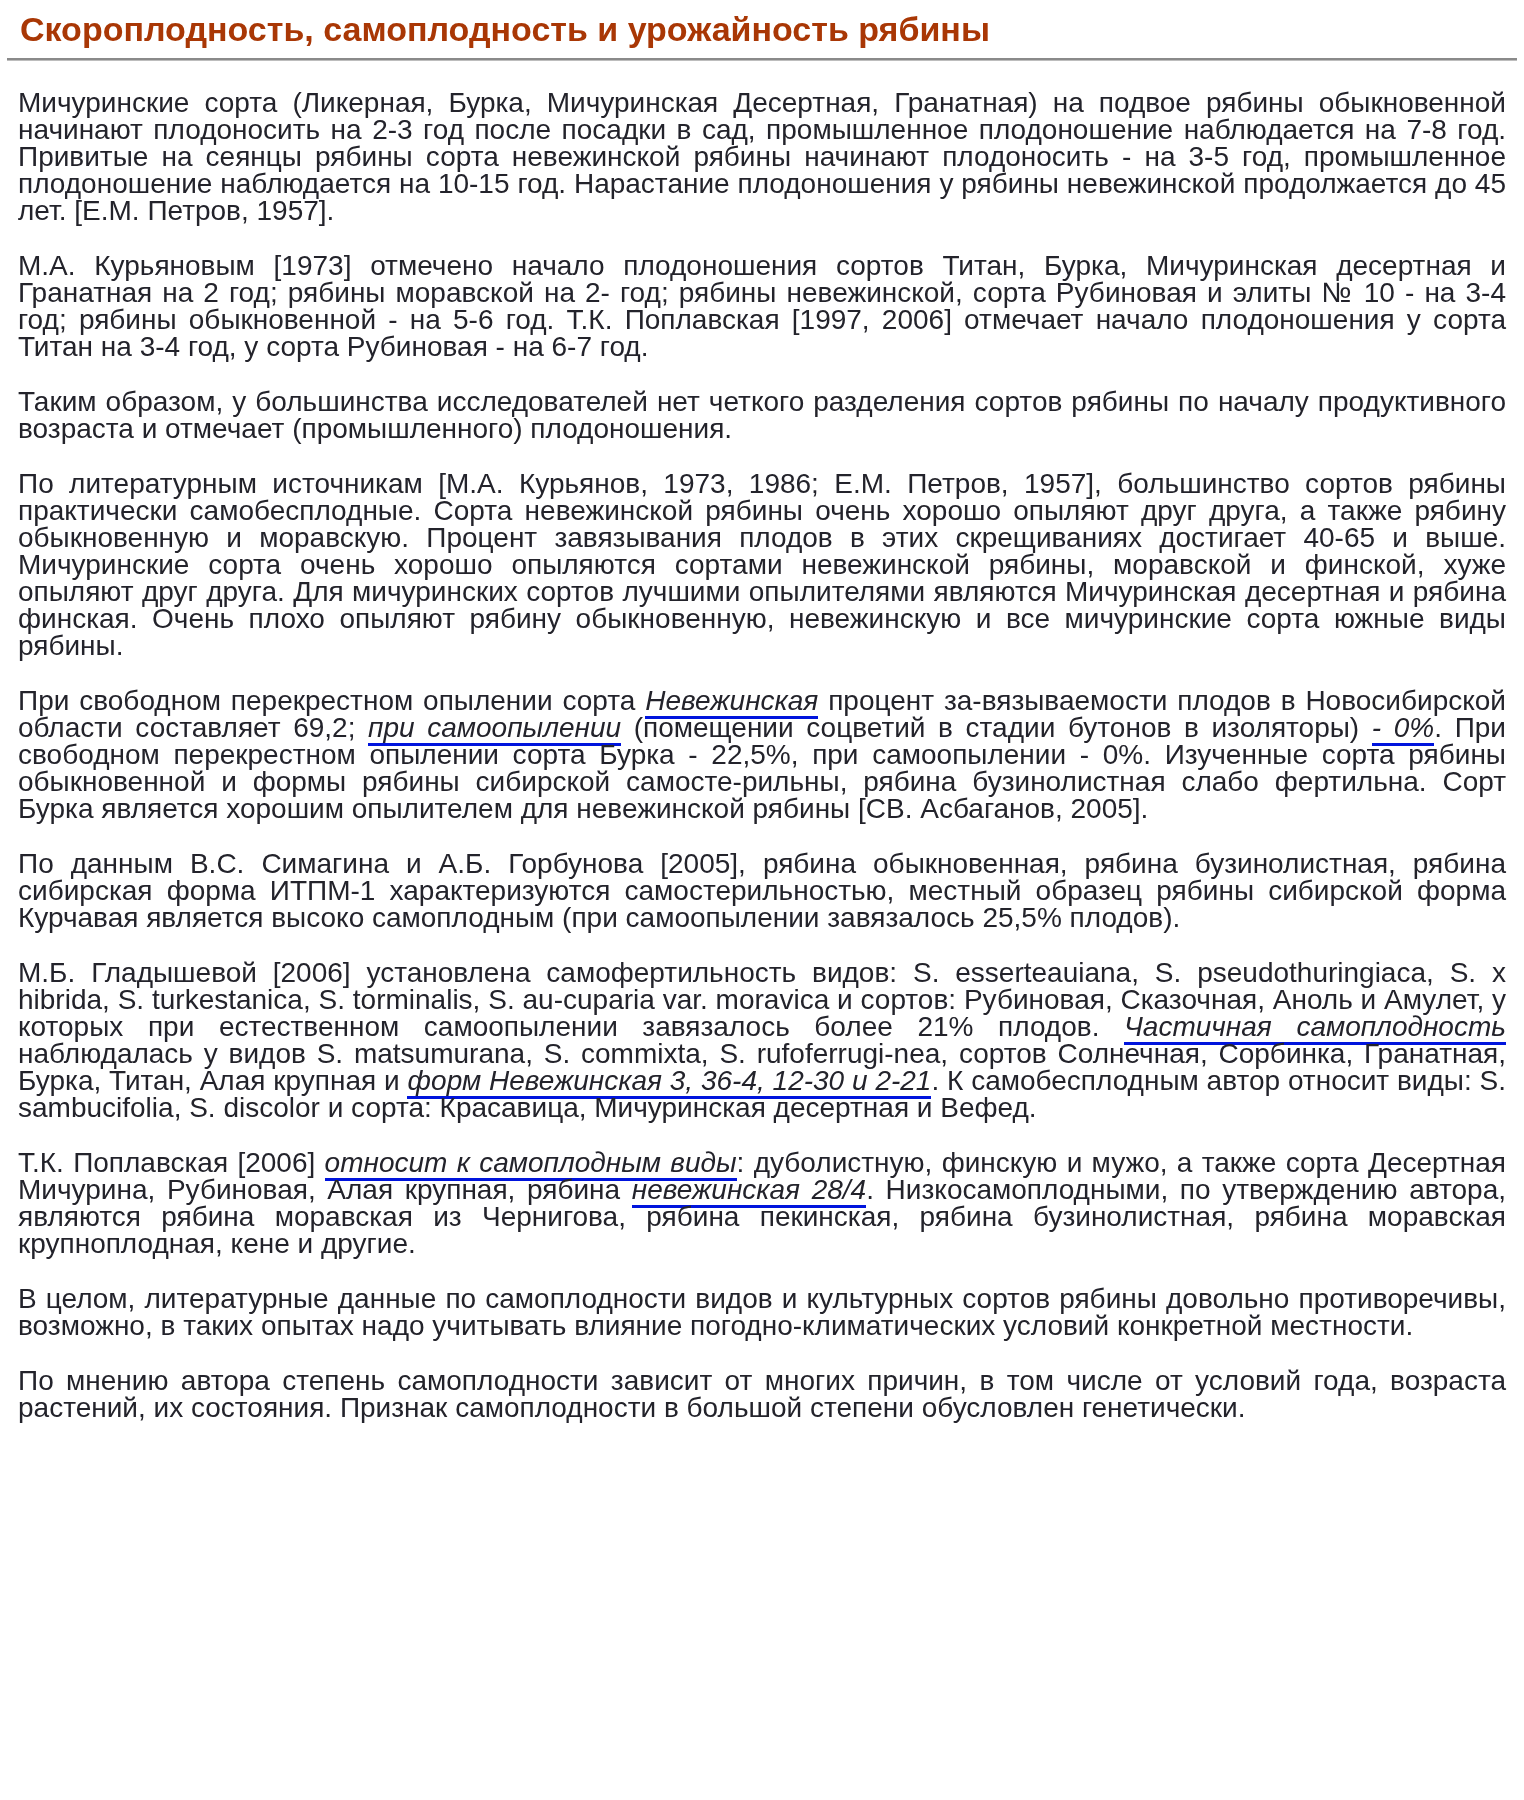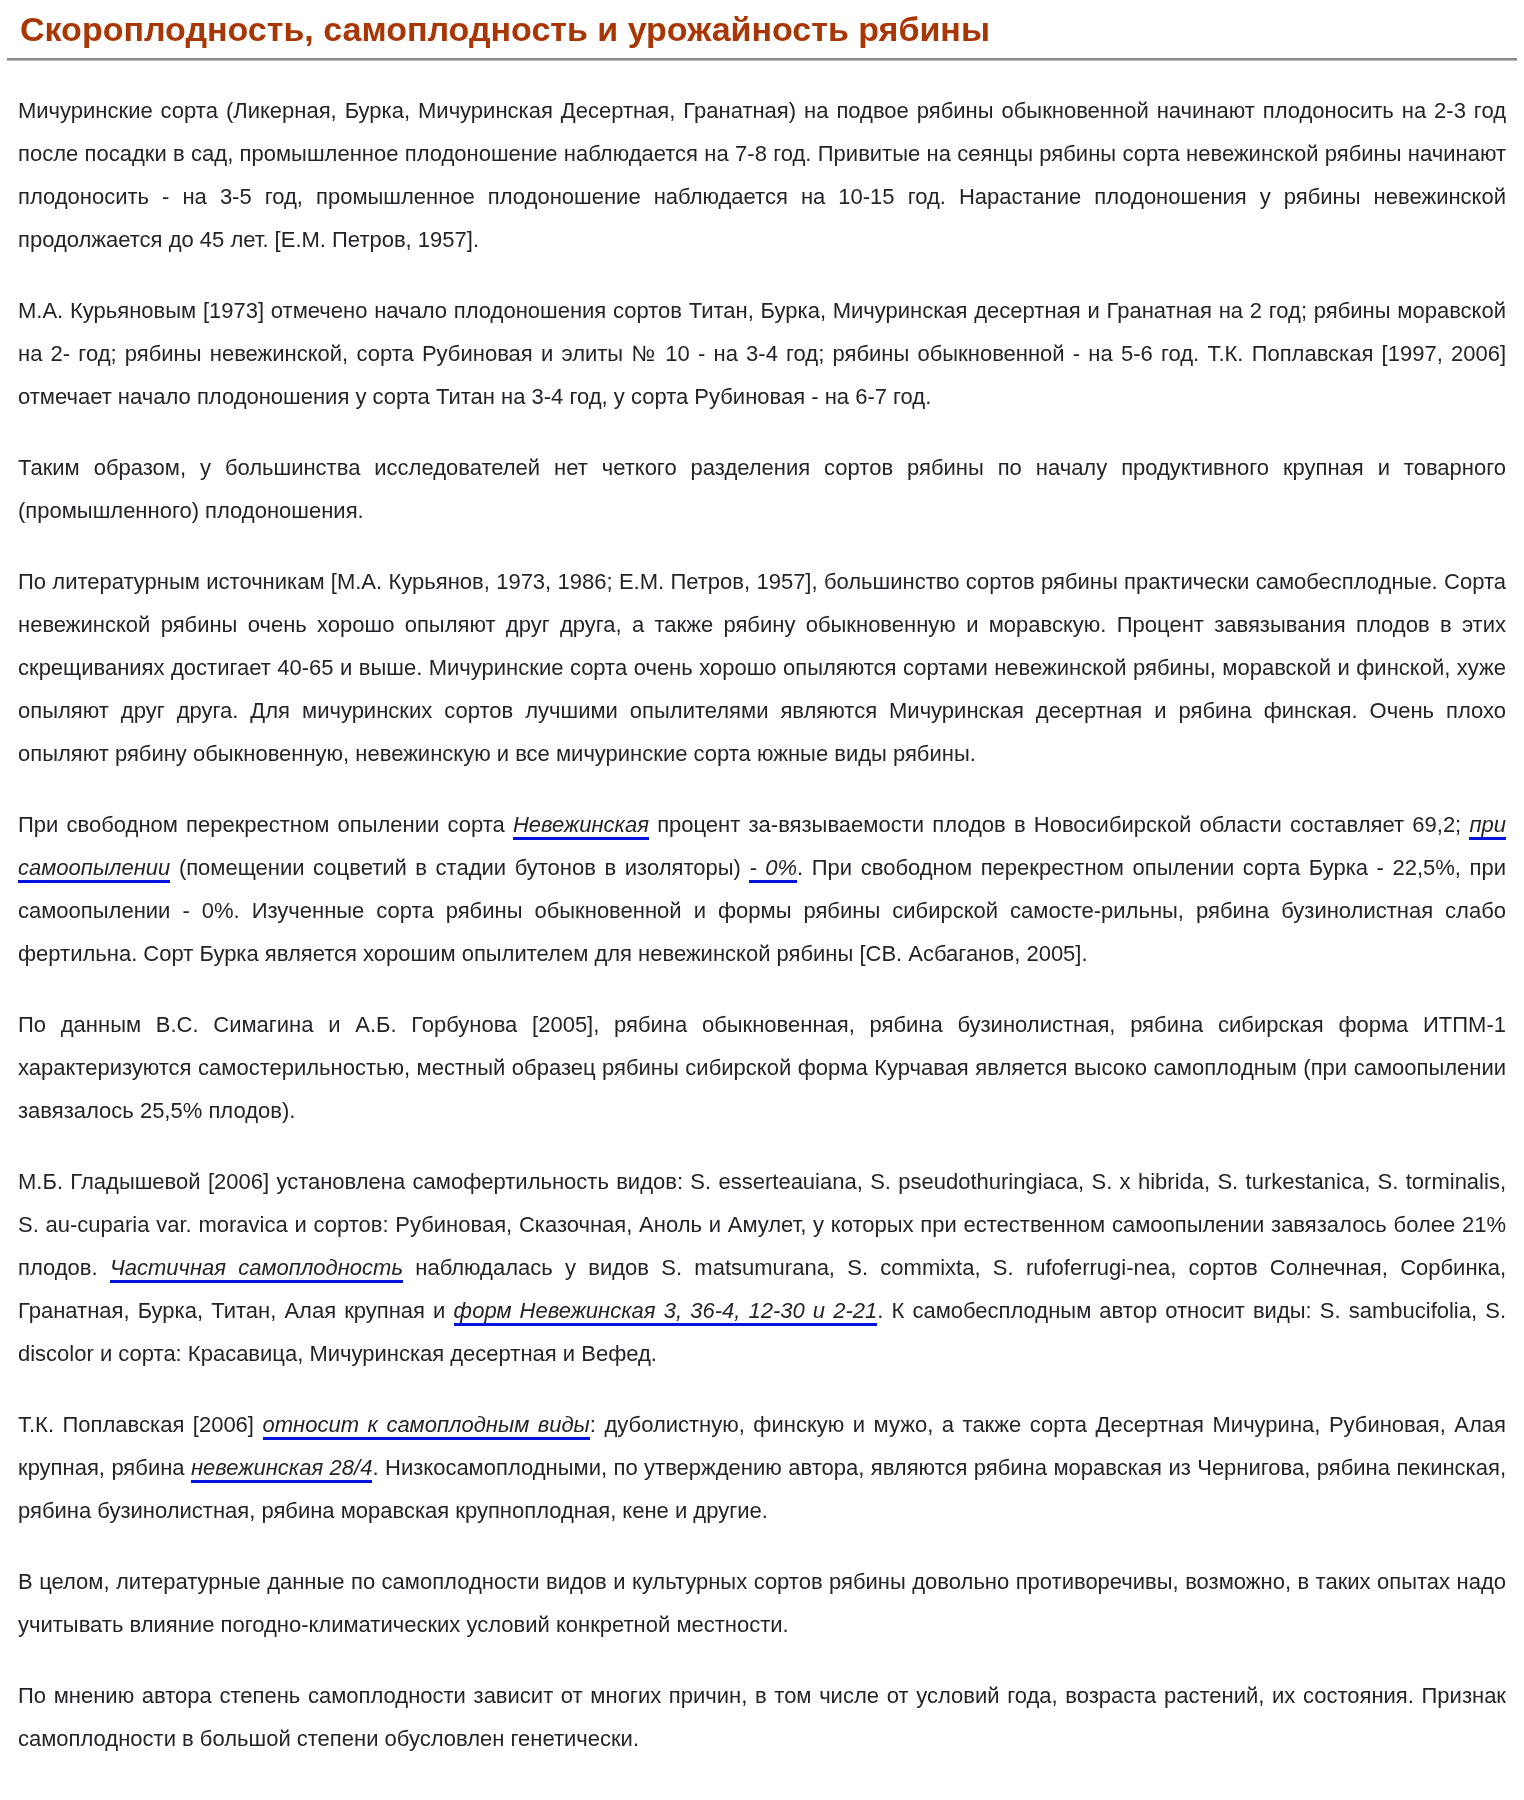--- a/index.html
+++ b/index.html
@@ -36,42 +36,42 @@
     background: var(--rule-light);
     border-top: 2px solid var(--rule-dark);
     border-bottom: 1px solid #bdbdbd;
     margin: 0 -11px 0 -11px;
   }
   .article-body {
     margin-top: 2px;
   }
   .para {
     font-family: "Liberation Sans", sans-serif;
-    font-size: 22px;
-    line-height: 43px;
+    font-size: 28px;
+    line-height: 27px;
     color: var(--text-color);
     text-align: justify;
     margin: 28px 0 28px 0;
   }
   .u-term {
     border-bottom: 3px solid var(--underline-color);
     cursor: pointer;
     font-style: italic;
   }
 </style>
 </head>
 <body>
 
 <div class="page">
   <h1 class="page-title">Скороплодность, самоплодность и урожайность рябины</h1>
   <div class="title-rule"></div>
   <div class="article-body">
       <p class="para"><span>Мичуринские сорта (Ликерная, Бурка, Мичуринская Десертная, Гранатная) на подвое рябины обыкновенной начинают плодоносить на 2-3 год после посадки в сад, промышленное плодоношение наблюдается на 7-8 год. Привитые на сеянцы рябины сорта невежинской рябины начинают плодоносить - на 3-5 год, промышленное плодоношение наблюдается на 10-15 год. Нарастание плодоношения у рябины невежинской продолжается до 45 лет. [Е.М. Петров, 1957].</span></p>
       <p class="para"><span>М.А. Курьяновым [1973] отмечено начало плодоношения сортов Титан, Бурка, Мичуринская десертная и Гранатная на 2 год; рябины моравской на 2- год; рябины невежинской, сорта Рубиновая и элиты № 10 - на 3-4 год; рябины обыкновенной - на 5-6 год. Т.К. Поплавская [1997, 2006] отмечает начало плодоношения у сорта Титан на 3-4 год, у сорта Рубиновая - на 6-7 год.</span></p>
-      <p class="para"><span>Таким образом, у большинства исследователей нет четкого разделения сортов рябины по началу продуктивного крупная и товарного (промышленного) плодоношения.</span></p>
+      <p class="para"><span>Таким образом, у большинства исследователей нет четкого разделения сортов рябины по началу продуктивного возраста и отмечает (промышленного) плодоношения.</span></p>
       <p class="para"><span>По литературным источникам [М.А. Курьянов, 1973, 1986; Е.М. Петров, 1957], большинство сортов рябины практически самобесплодные. Сорта невежинской рябины очень хорошо опыляют друг друга, а также рябину обыкновенную и моравскую. Процент завязывания плодов в этих скрещиваниях достигает 40-65 и выше. Мичуринские сорта очень хорошо опыляются сортами невежинской рябины, моравской и финской, хуже опыляют друг друга. Для мичуринских сортов лучшими опылителями являются Мичуринская десертная и рябина финская. Очень плохо опыляют рябину обыкновенную, невежинскую и все мичуринские сорта южные виды рябины.</span></p>
       <p class="para"><span>При свободном перекрестном опылении сорта </span><span class="u-term">Невежинская</span><span> процент за-вязываемости плодов в Новосибирской области составляет 69,2; </span><span class="u-term">при самоопылении</span><span> (помещении соцветий в стадии бутонов в изоляторы) </span><span class="u-term">- 0%</span><span>. При свободном перекрестном опылении сорта Бурка - 22,5%, при самоопылении - 0%. Изученные сорта рябины обыкновенной и формы рябины сибирской самосте-рильны, рябина бузинолистная слабо фертильна. Сорт Бурка является хорошим опылителем для невежинской рябины [СВ. Асбаганов, 2005].</span></p>
       <p class="para"><span>По данным В.С. Симагина и А.Б. Горбунова [2005], рябина обыкновенная, рябина бузинолистная, рябина сибирская форма ИТПМ-1 характеризуются самостерильностью, местный образец рябины сибирской форма Курчавая является высоко самоплодным (при самоопылении завязалось 25,5% плодов).</span></p>
       <p class="para"><span>М.Б. Гладышевой [2006] установлена самофертильность видов: S. esserteauiana, S. pseudothuringiaca, S. x hibrida, S. turkestanica, S. torminalis, S. au-cuparia var. moravica и сортов: Рубиновая, Сказочная, Аноль и Амулет, у которых при естественном самоопылении завязалось более 21% плодов. </span><span class="u-term">Частичная самоплодность</span><span> наблюдалась у видов S. matsumurana, S. commixta, S. rufoferrugi-nea, сортов Солнечная, Сорбинка, Гранатная, Бурка, Титан, Алая крупная и </span><span class="u-term">форм Невежинская 3, 36-4, 12-30 и 2-21</span><span>. К самобесплодным автор относит виды: S. sambucifolia, S. discolor и сорта: Красавица, Мичуринская десертная и Вефед.</span></p>
       <p class="para"><span>Т.К. Поплавская [2006] </span><span class="u-term">относит к самоплодным виды</span><span>: дуболистную, финскую и мужо, а также сорта Десертная Мичурина, Рубиновая, Алая крупная, рябина </span><span class="u-term">невежинская 28/4</span><span>. Низкосамоплодными, по утверждению автора, являются рябина моравская из Чернигова, рябина пекинская, рябина бузинолистная, рябина моравская крупноплодная, кене и другие.</span></p>
       <p class="para"><span>В целом, литературные данные по самоплодности видов и культурных сортов рябины довольно противоречивы, возможно, в таких опытах надо учитывать влияние погодно-климатических условий конкретной местности.</span></p>
       <p class="para"><span>По мнению автора степень самоплодности зависит от многих причин, в том числе от условий года, возраста растений, их состояния. Признак самоплодности в большой степени обусловлен генетически.</span></p>
     </div>
 </div>
 

